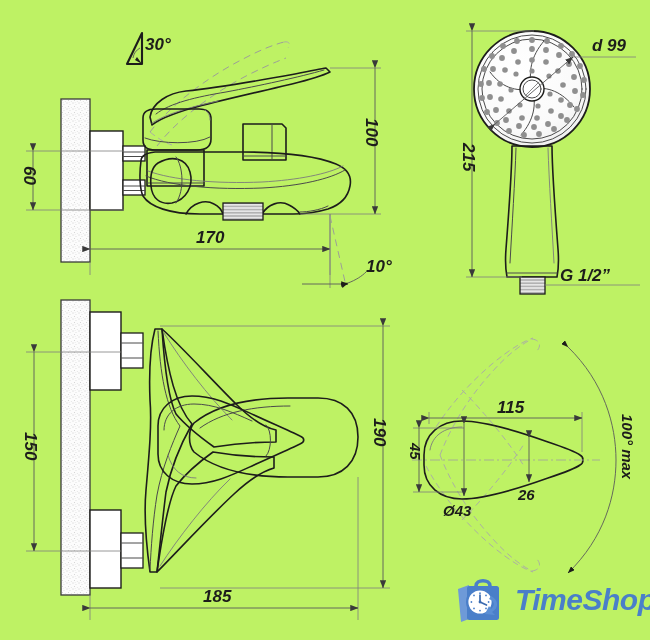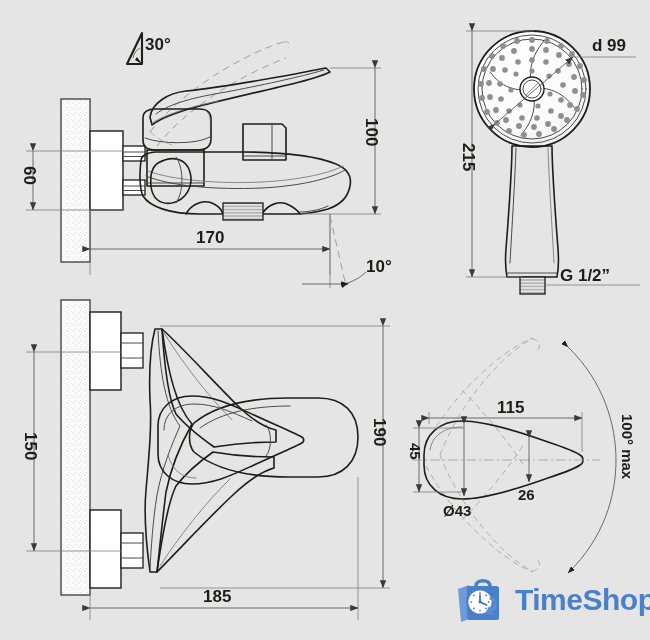--- a/index.html
+++ b/index.html
@@ -1,21 +1,21 @@
 <!DOCTYPE html>
 <html><head>
 <meta charset="utf-8">
 <style>
   html,body{margin:0;padding:0;background:#ffffff;}
   body{
     font-family:"Liberation Sans", sans-serif;
     width:650px;height:640px;overflow:hidden;
     -webkit-font-smoothing:antialiased;
   }
-  #sheet{position:relative;width:650px;height:640px;background:#e5e5e5;}
+  #sheet{position:relative;width:650px;height:640px;background:#bef264;font-style:italic;}
   svg.drawing{position:absolute;left:0;top:0;width:650px;height:640px;}
 
   
   .outline{fill:none;stroke:#1d1d1b;stroke-width:1.6;stroke-linejoin:round;stroke-linecap:round;}
   .outline-th{fill:none;stroke:#1d1d1b;stroke-width:2.1;stroke-linejoin:round;stroke-linecap:round;}
   .inner{fill:none;stroke:#4a4a4a;stroke-width:1;stroke-linejoin:round;stroke-linecap:round;}
   .inner-lt{fill:none;stroke:#7c7c7c;stroke-width:0.9;stroke-linejoin:round;stroke-linecap:round;}
   .dim{fill:none;stroke:#5a5a5a;stroke-width:0.9;}
   .dimx{fill:none;stroke:#7d7d7d;stroke-width:0.8;}
   .ghost{fill:none;stroke:#9a9a9a;stroke-width:0.95;stroke-dasharray:7 5;}

